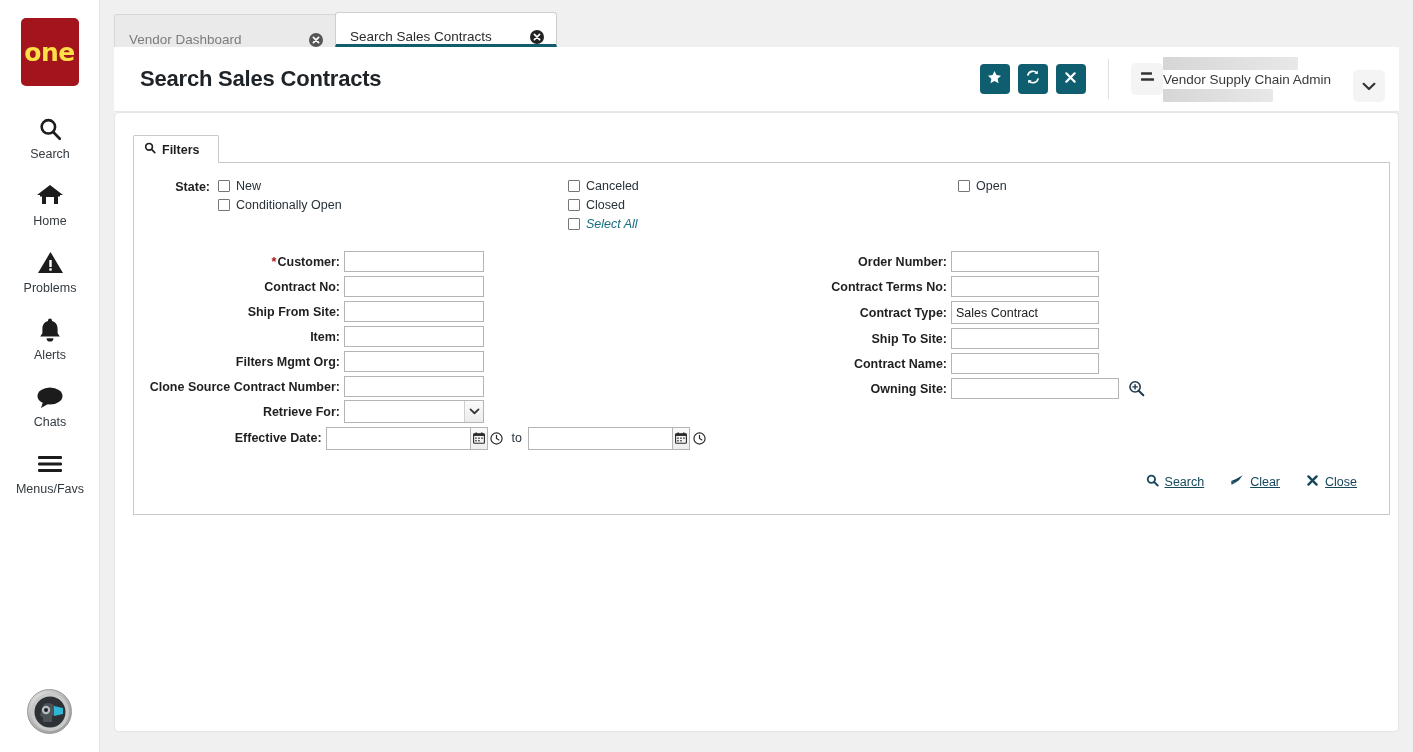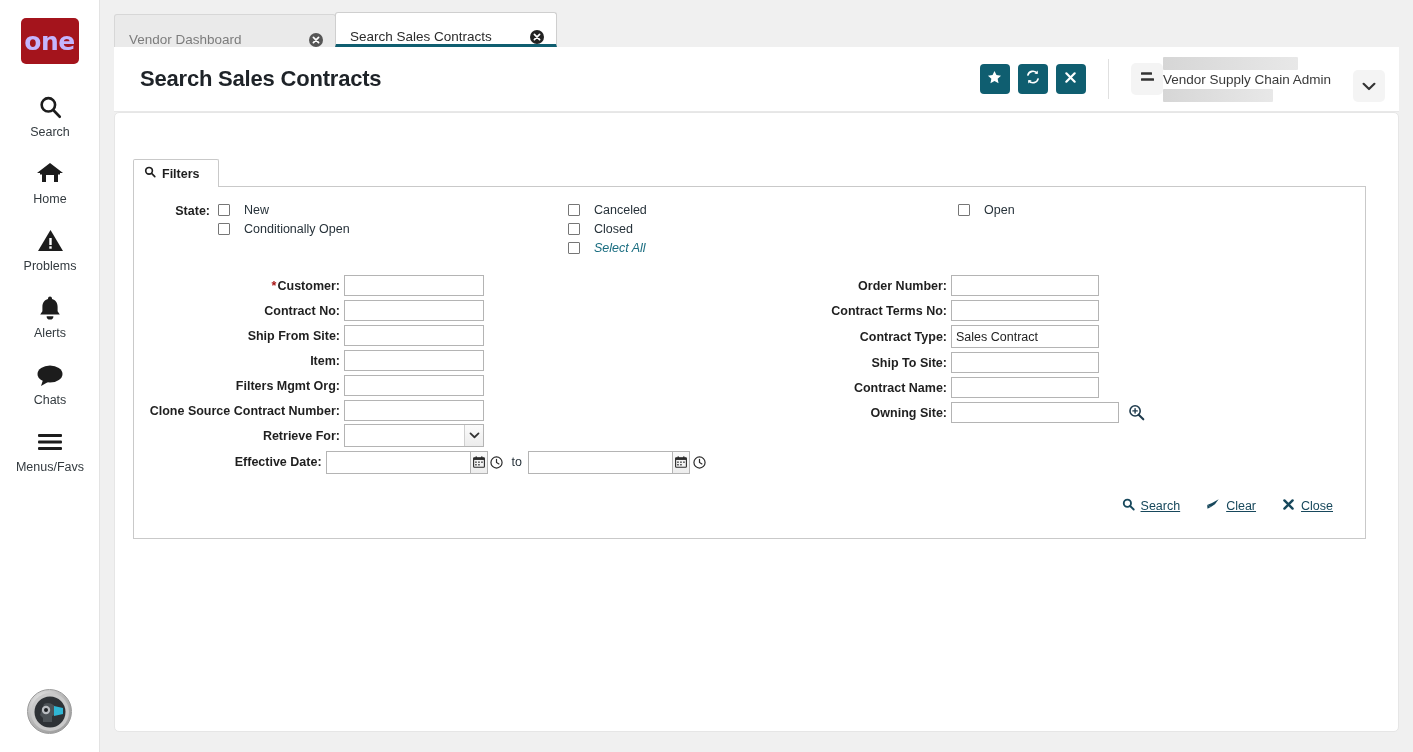--- a/index.html
+++ b/index.html
@@ -16,26 +16,26 @@
   
   .rail {
     width: 100px; height: 752px;
     background: #ffffff;
     border-right: 1px solid #e3e3e3;
     flex: 0 0 100px;
     position: relative;
     z-index: 5;
   }
   .logo {
-    width: 58px; height: 46px;
+    width: 58px; height: 68px;
     margin: 18px auto 0 auto;
     background: #a4141c;
     border-radius: 5px;
     display: flex; align-items: center; justify-content: center;
-    color: #c4b5fd;
+    color: #fde047;
     font-size: 25px;
     font-weight: bold;
     letter-spacing: -0.5px;
     font-family: "DejaVu Sans", sans-serif;
   }
   .rail-items { margin-top: 16px; }
   .rail-item {
     width: 100px;
     padding: 9px 0 8px 0;
     text-align: center;
@@ -189,21 +189,21 @@
     position: absolute;
     left: 14px; right: 14px;
     top: 112px;
     bottom: 20px;
     background: #ffffff;
     border-radius: 5px;
     border: 1px solid #e6e6e6;
   }
 
   
-  .filters-wrap { padding: 22px 32px 0 18px; margin-top: 24px; }
+  .filters-wrap { padding: 22px 8px 0 18px; }
   .tabs-row { display: flex; }
   .filt-tab {
     border: 1px solid #c9c9c9;
     border-bottom: none;
     background: #fff;
     padding: 6px 18px 6px 10px;
     font-size: 12.5px;
     font-weight: bold;
     color: #1f1f1f;
     display: flex; align-items: center; gap: 6px;
@@ -222,21 +222,21 @@
 
   
   .state-row { display: flex; align-items: flex-start; padding-left: 14px; }
   .state-label {
     font-size: 12.5px; font-weight: bold; color: #1f1f1f;
     width: 48px; text-align: right; margin-right: 8px; padding-top: 1px;
   }
   .state-col { display: flex; flex-direction: column; gap: 5px; }
   .state-col.c1 { width: 350px; }
   .state-col.c2 { width: 390px; }
-  .cbx-line { display: flex; align-items: center; gap: 14px; cursor: pointer; }
+  .cbx-line { display: flex; align-items: center; gap: 6px; cursor: pointer; }
   .cbx {
     width: 12px; height: 12px;
     border: 1px solid #767676;
     background: #fff;
     border-radius: 1px;
     flex: 0 0 12px;
   }
   .cbx-txt { font-size: 12.5px; color: #27323a; }
   .cbx-txt.italic-link { font-style: italic; color: #1a6d80; }
 

